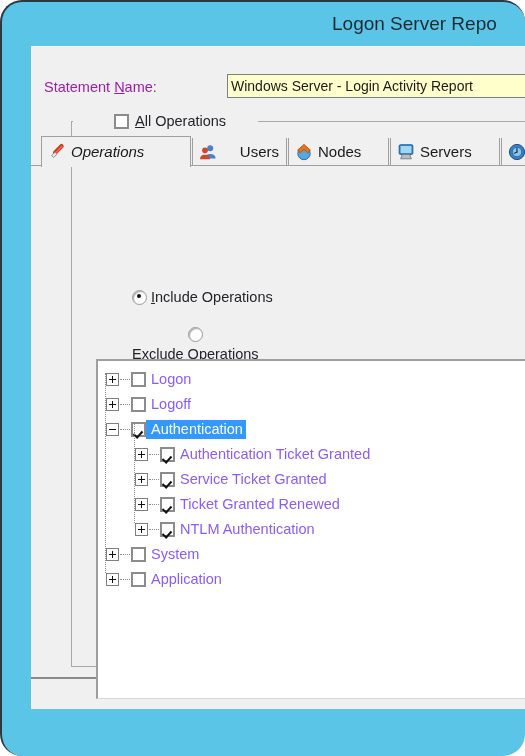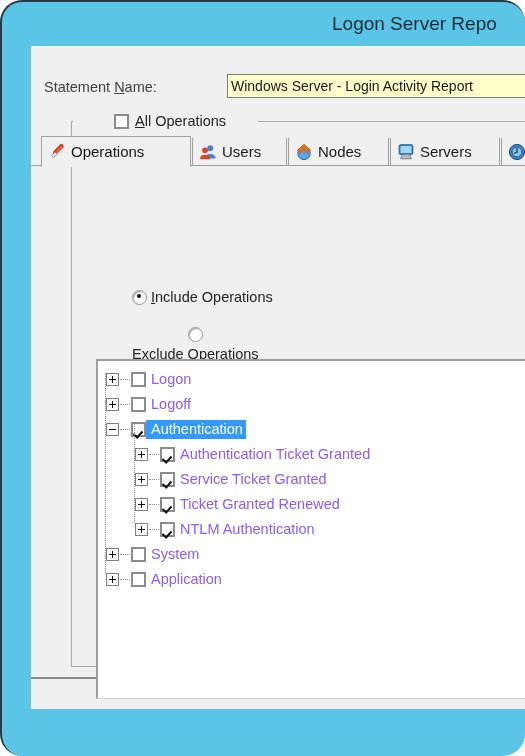--- a/index.html
+++ b/index.html
@@ -54,21 +54,21 @@
     background: #f0f0f0;
     box-shadow: inset 1px 1px 0 #ffffff;
   }
 
   
   #stmt-label {
     position: absolute;
     left: 13px;
     top: 33px;
     font-size: 14.5px;
-    color: #404040;
+    color: #a21caf;
     white-space: nowrap;
   }
   #stmt-label u { text-decoration: underline; }
 
   #stmt-input {
     position: absolute;
     left: 196px;
     top: 28px;
     width: 320px;
     height: 24px;
@@ -296,32 +296,32 @@
 
   <div id="client">
 
     <div id="stmt-label">
       <span>Statement </span><u>N</u><span>ame:</span>
     </div>
     <div id="stmt-input" title="Statement name">Windows Server - Login Activity Report</div>
 
     <div id="tabstrip">
 
-      <div class="tab active" style="left:10px; width:150px;">
+      <div class="tab active" style="left:10px; width:150px;font-style:italic;">
         <span class="tabicon">
           <svg width="18" height="18" viewBox="0 0 18 18">
             <line x1="13.5" y1="3.2" x2="7.2" y2="9.5" stroke="#cf3a22" stroke-width="4.4" stroke-linecap="round"></line>
             <line x1="13.8" y1="3.6" x2="8.2" y2="9.2" stroke="#ef6a4e" stroke-width="1.6" stroke-linecap="round"></line>
             <path d="M7.0 9.2 L9.0 11.2 L5.6 14.6 L3.6 12.6 Z" fill="#e8e8e8" stroke="#8a8a8a" stroke-width="0.9"></path>
           </svg>
         </span>
         <span class="tab-label">Operations</span>
       </div>
 
-      <div class="tab" style="left:161px; width:95px;">
+      <div class="tab" style="left:161px; width:95px;justify-content:space-between;">
         <span class="tabicon">
           <svg width="18" height="18" viewBox="0 0 18 18">
             <circle cx="11.2" cy="5.2" r="3.0" fill="#4b7fd0"></circle>
             <path d="M5.8 15.5 q0-4.6 5.4-4.6 q5.4 0 5.4 4.6 z" fill="#4b7fd0"></path>
             <circle cx="6.0" cy="7.3" r="2.9" fill="#d1472c"></circle>
             <path d="M1.0 16.2 q0-4.4 5.0-4.4 q5.0 0 5.0 4.4 z" fill="#d1472c"></path>
           </svg>
         </span>
         <span class="tab-label">Users</span>
       </div>

